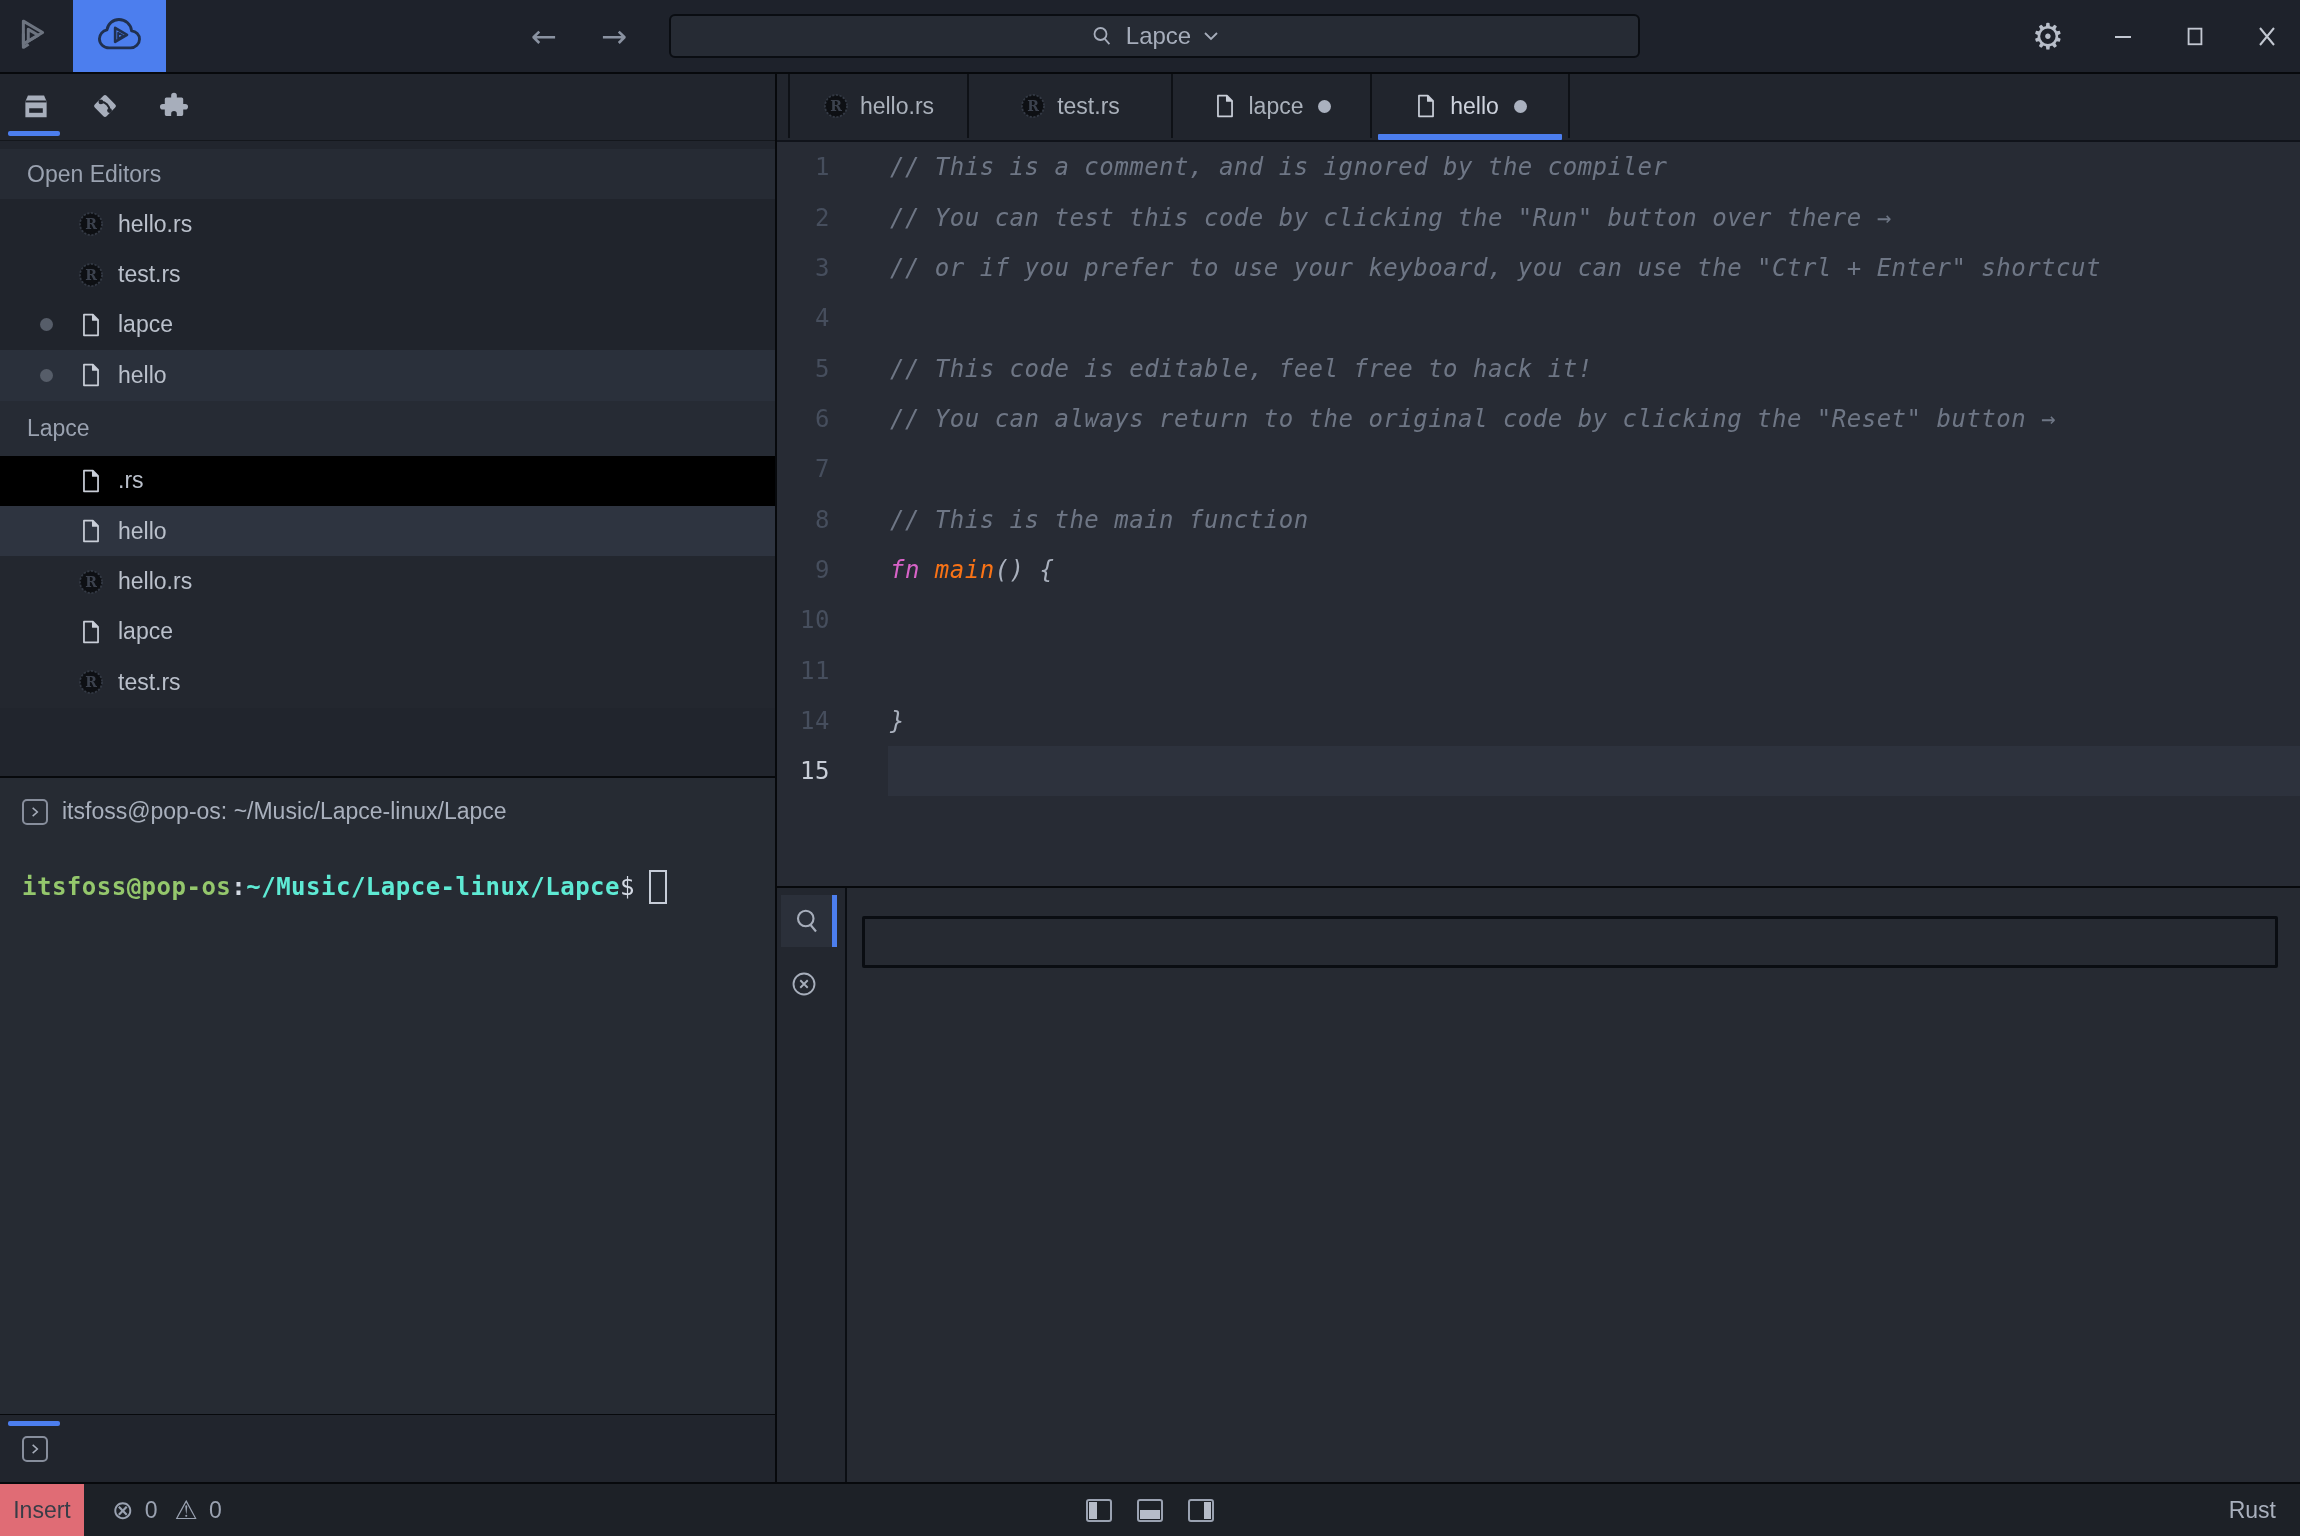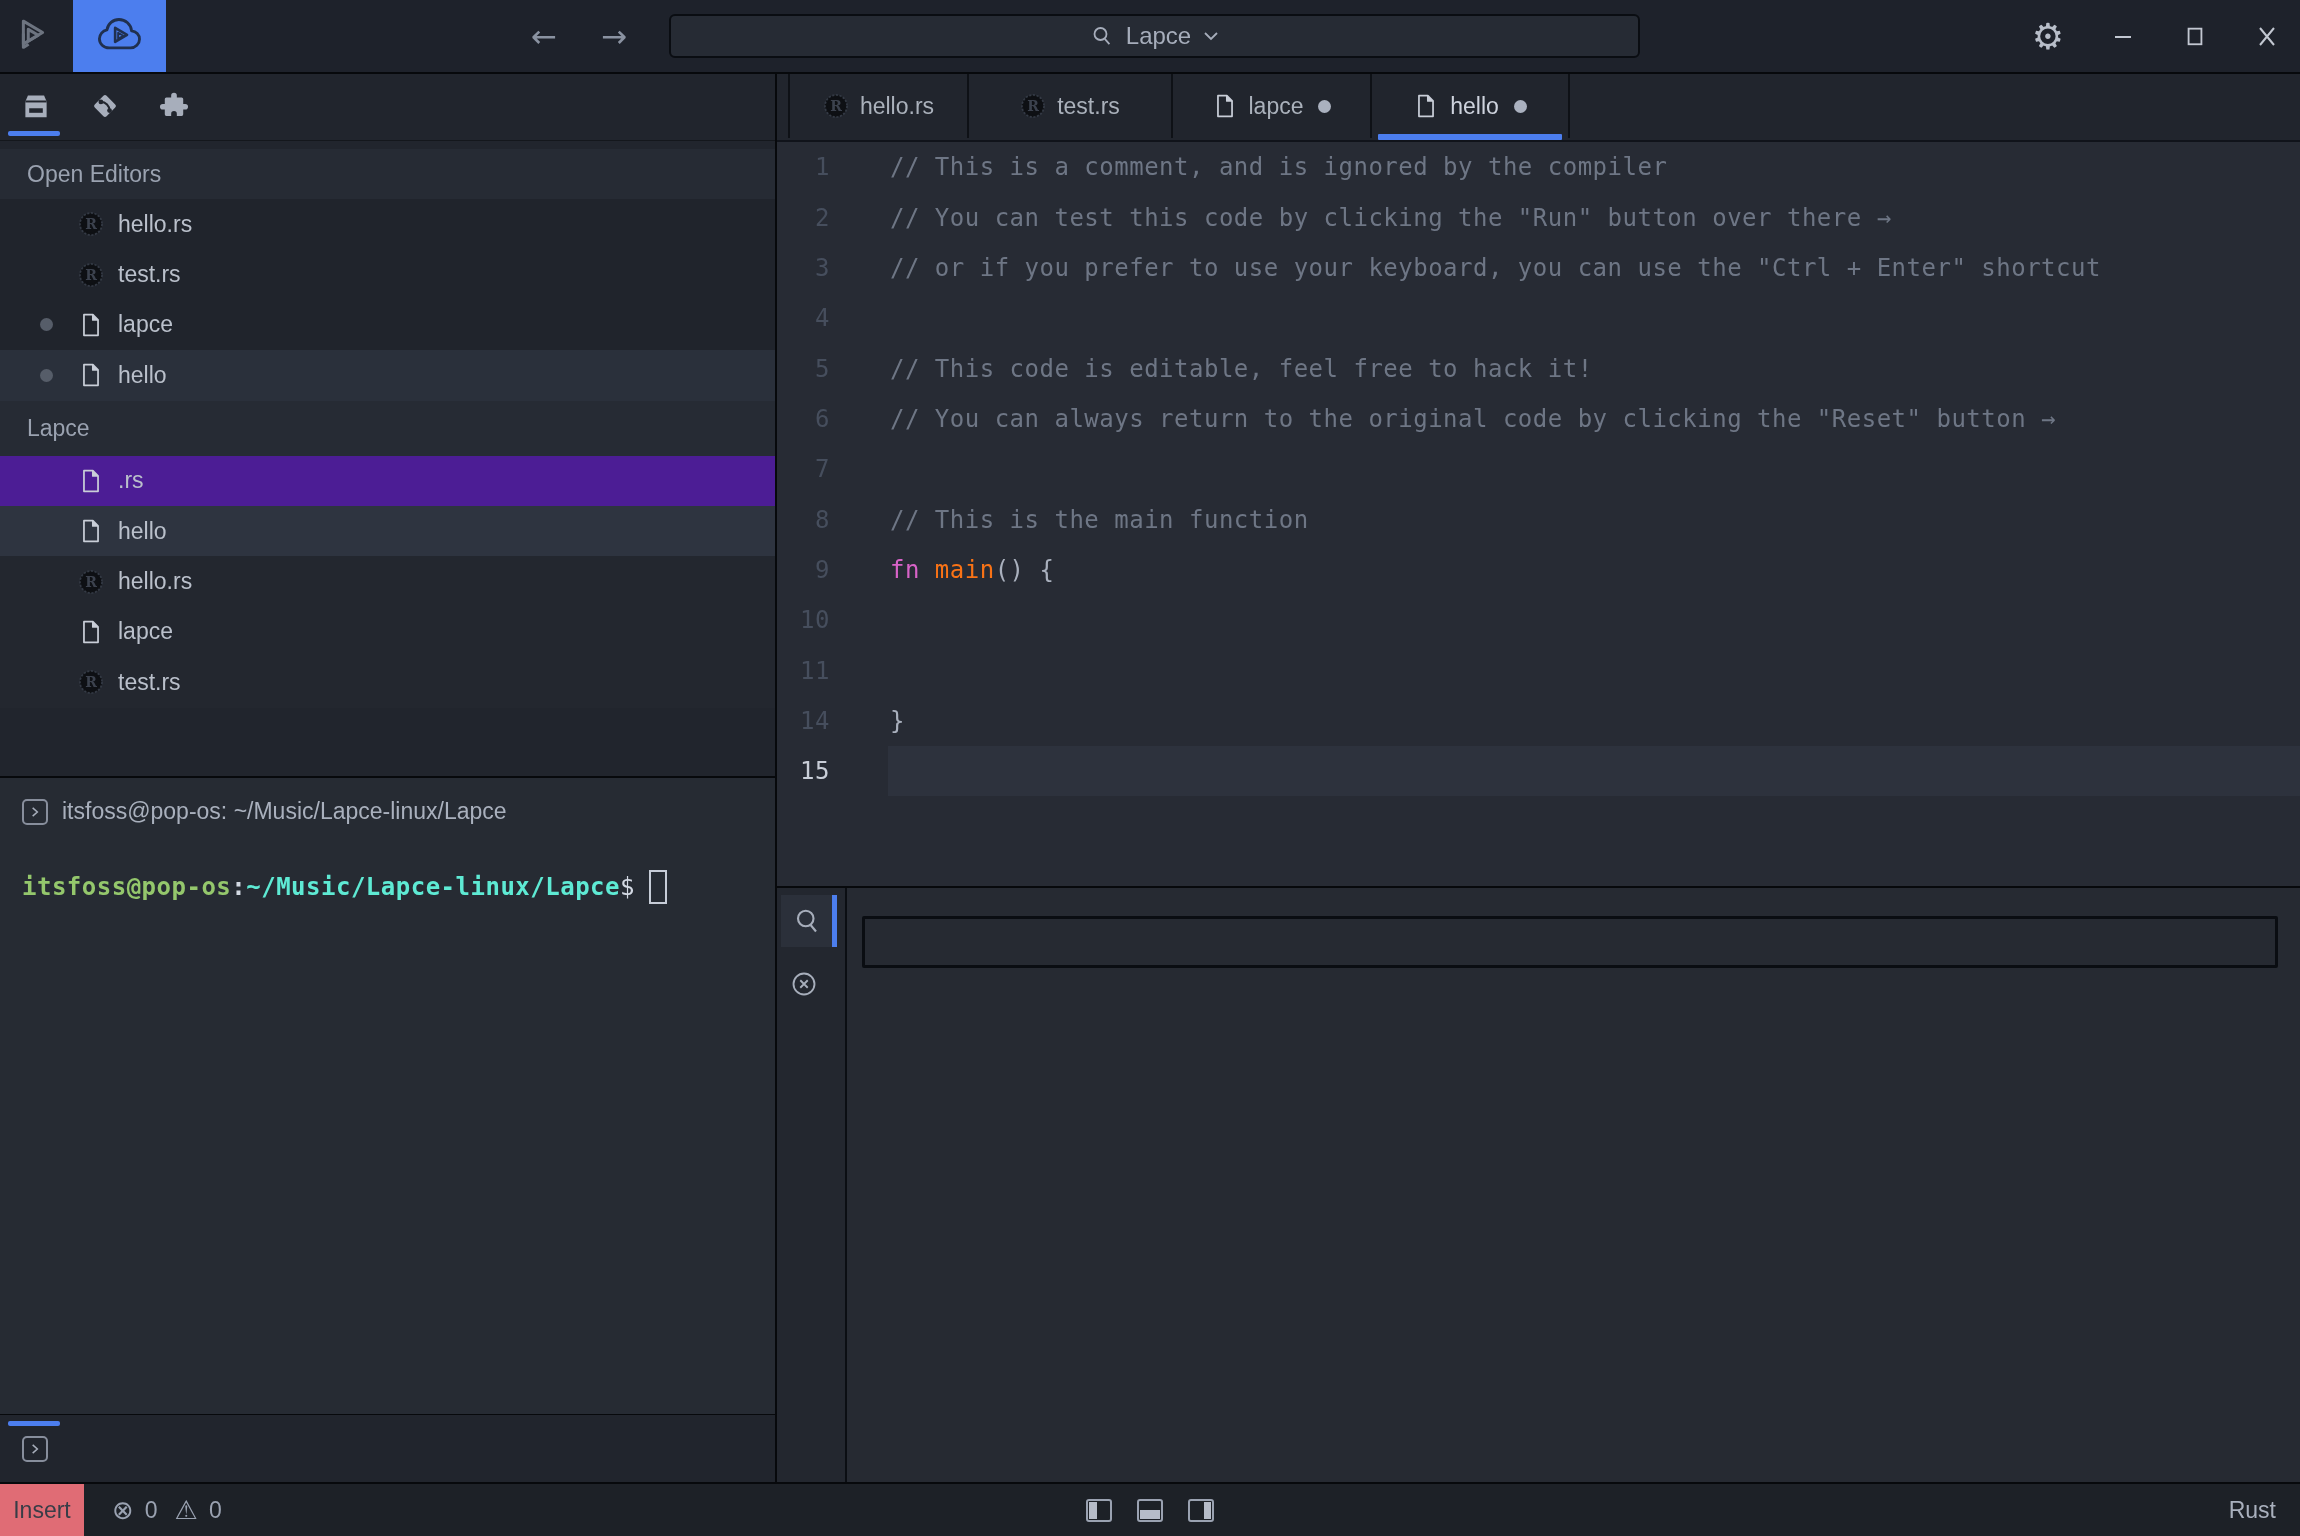--- a/index.html
+++ b/index.html
@@ -32,21 +32,21 @@
   .act-underline{position:absolute;left:8px;bottom:4px;width:52px;height:5px;background:#4c7eee;border-radius:2px;}
 
   
   .explorer{position:absolute;left:0;top:141px;width:775px;height:635px;background:#21252d;overflow:hidden;}
   .sec-head{position:relative;height:50px;display:flex;align-items:center;padding-left:27px;box-sizing:border-box;
             font-size:23px;color:#9aa2b0;background:#262b34;}
   .frow{position:relative;height:50.4px;display:flex;align-items:center;box-sizing:border-box;font-size:23px;color:#bac0cb;}
   .frow .dotslot{width:38px;margin-left:40px;display:flex;align-items:center;}
   .frow .mdot{width:13px;height:13px;border-radius:50%;background:#565d69;}
   .frow .fico{width:26px;height:26px;margin-right:14px;}
-  .bg-dim{background:#20242c;} .bg-active{background:#2a303b;} .bg-darker{background:#4c1d95;}
+  .bg-dim{background:#20242c;} .bg-active{background:#2a303b;} .bg-darker{background:#000000;}
   .bg-selected{background:#2e3440;} .bg-plain{background:#23272f;}
   .spacer8{height:8px;}
 
   
   .terminal{position:absolute;left:0;top:778px;width:775px;height:636px;background:#262b33;}
   .term-head{position:absolute;left:22px;top:20px;display:flex;align-items:center;gap:14px;color:#a9b0bd;font-size:23px;}
   .term-box{width:26px;height:26px;box-sizing:border-box;border:2px solid #878e9c;border-radius:5px;
             display:flex;align-items:center;justify-content:center;}
   .term-prompt{position:absolute;left:22px;top:92px;display:flex;align-items:center;
                font-family:"DejaVu Sans Mono",monospace;font-size:24px;font-weight:bold;letter-spacing:0.5px;}
@@ -67,21 +67,21 @@
   .tab .underline{position:absolute;left:6px;right:6px;bottom:-2px;height:6px;background:#4c7eee;border-radius:1px;}
   .tab.active{color:#ced3dd;}
 
   
   .code{position:absolute;left:777px;top:142px;width:1523px;height:744px;background:#272b34;
         font-family:"DejaVu Sans Mono",monospace;font-size:24px;letter-spacing:0.5px;}
   .crow{position:relative;height:50.35px;display:flex;align-items:center;}
   .crow .hl{position:absolute;left:111px;right:0;top:0;bottom:0;background:#2d323d;}
   .crow .num{position:relative;flex:0 0 53px;text-align:right;color:#464e5d;}
   .crow.cur .num{color:#c9ced8;}
-  .crow .ctext{position:relative;margin-left:60px;white-space:pre;}
+  .crow .ctext{position:relative;margin-left:60px;white-space:pre;font-style:italic;}
   .token.c{color:#6e7685;} .token.k{color:#d863c8;} .token.f{color:#f97316;}
   .token.s{color:#9cc973;} .token.p{color:#a9b0bd;}
 
   
   .bpanel{position:absolute;left:777px;top:888px;width:1523px;height:594px;background:#262a32;}
   .bp-strip{position:absolute;left:0;top:0;width:68px;height:594px;background:#23272f;}
   .bp-cell{position:absolute;left:4px;top:7px;width:51px;height:52px;background:#2b303a;
            display:flex;align-items:center;justify-content:center;}
   .bp-blue{position:absolute;left:55px;top:7px;width:5px;height:52px;background:#4c7eee;}
   .bp-x{position:absolute;left:13px;top:82px;width:28px;height:28px;}

